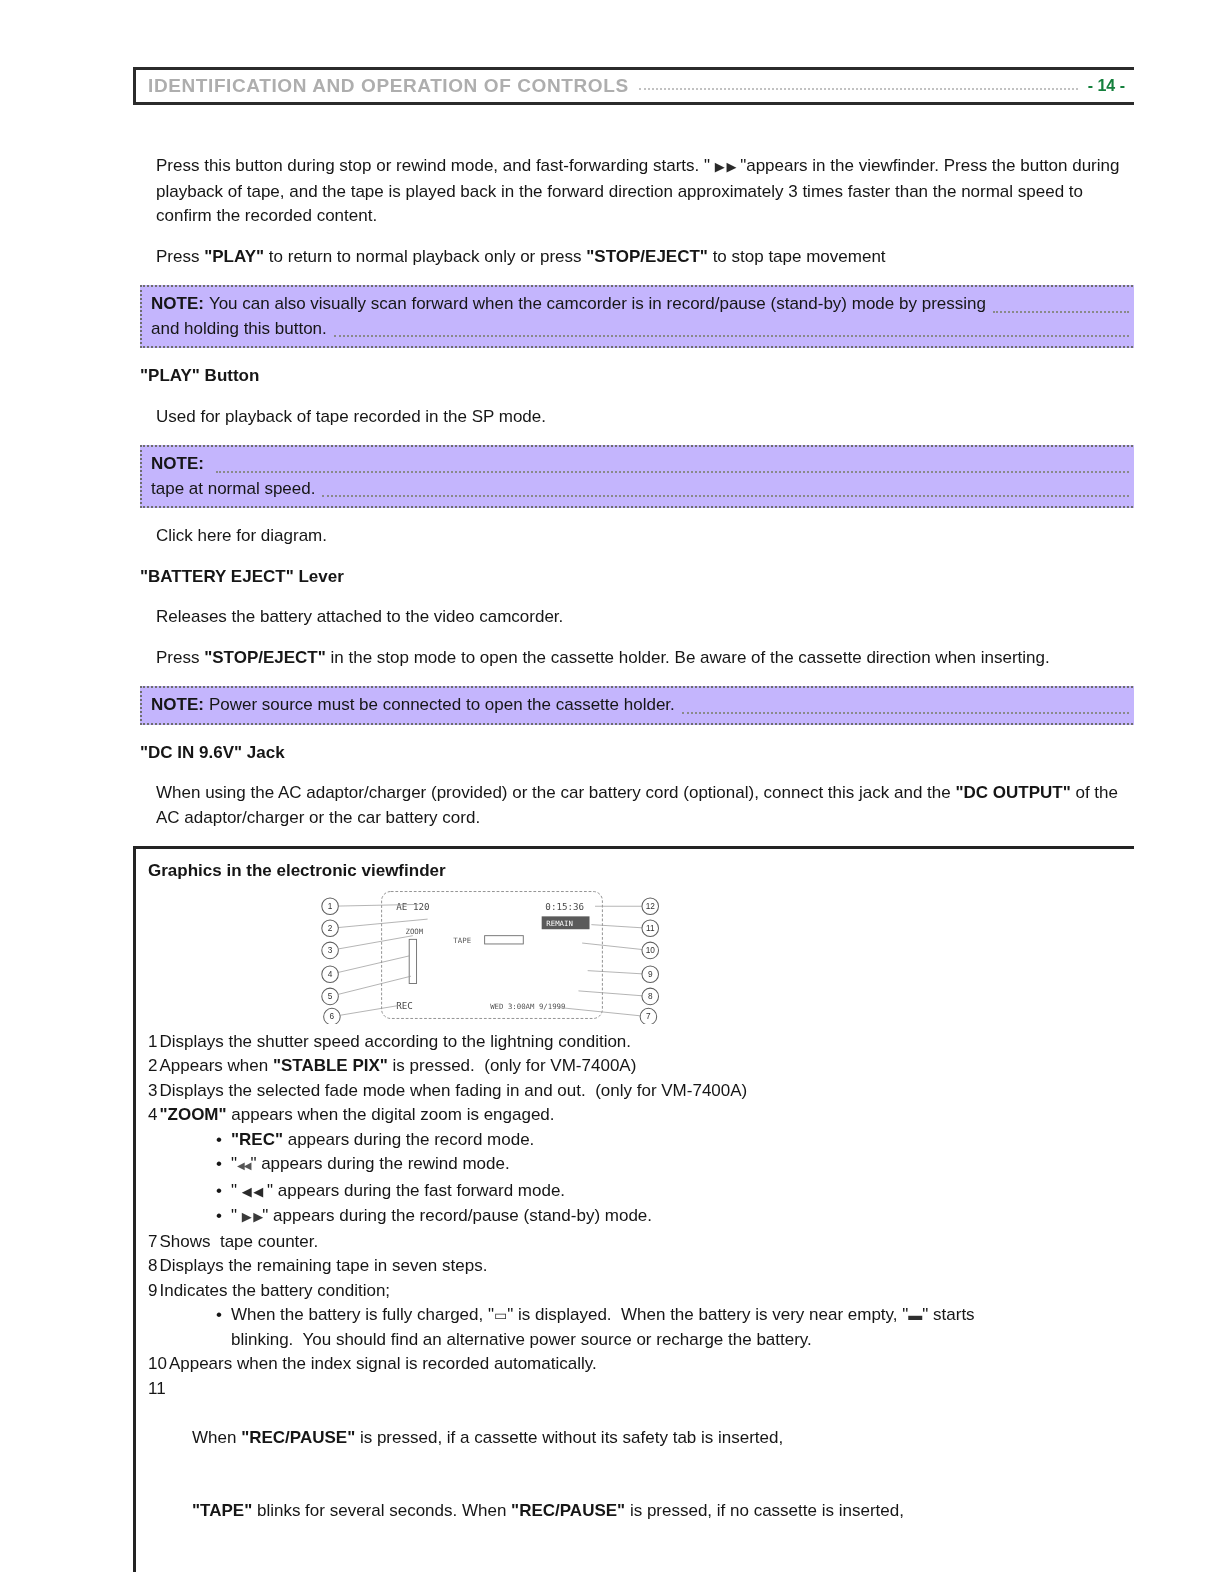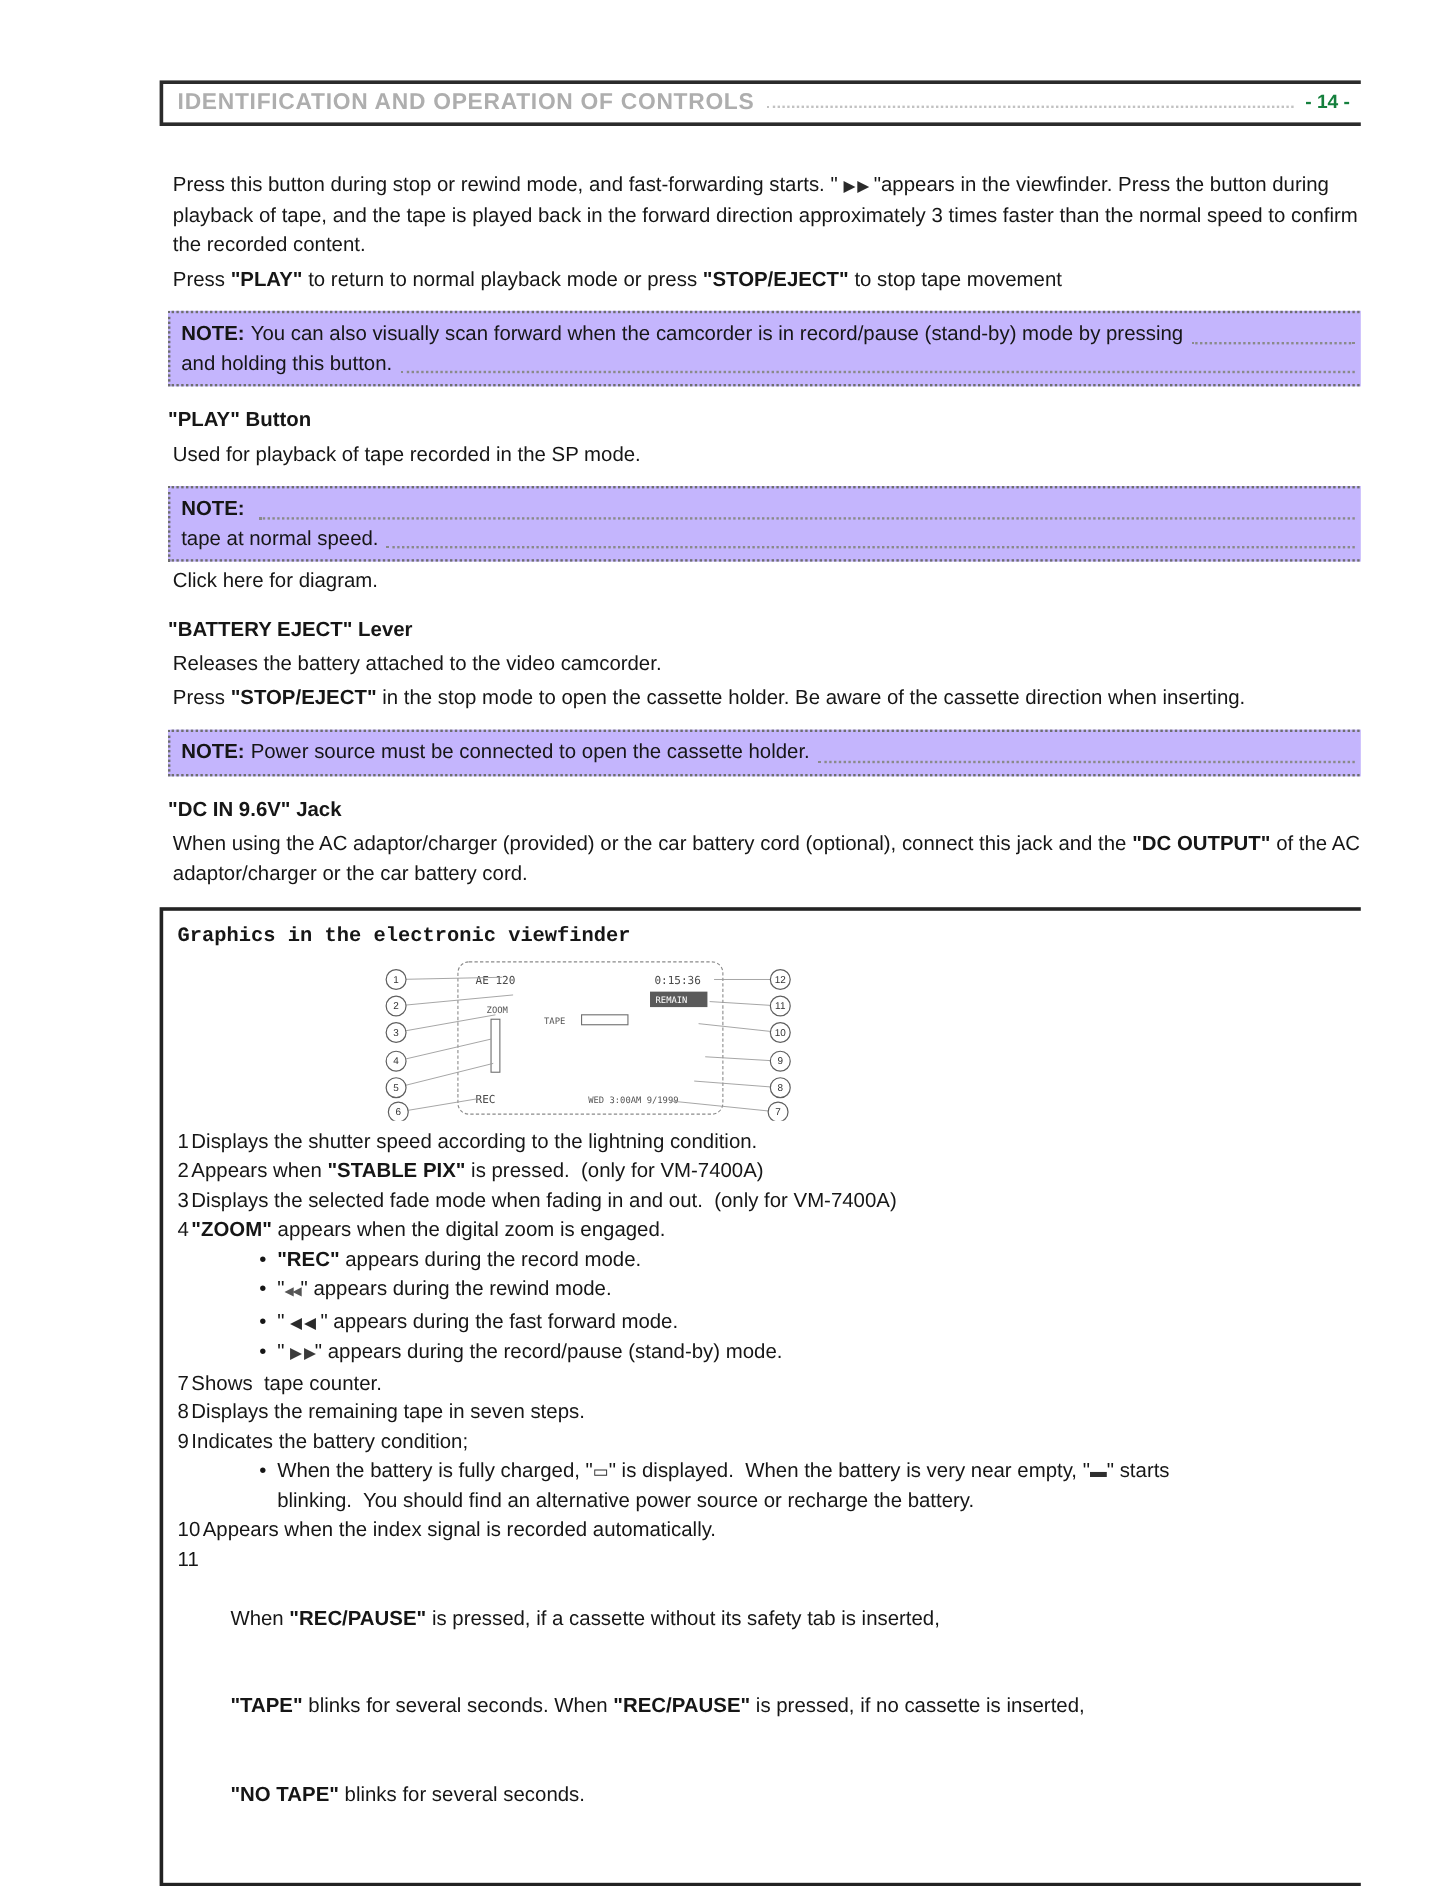--- a/index.html
+++ b/index.html
@@ -12,33 +12,33 @@
   .header-box {
     position:absolute; left:133px; top:67px; width:1007px; height:38px;
     border:3px solid #2b2b2b; display:flex; align-items:center; padding:0 12px;
   }
   .header-title { font-size:19px; font-weight:700; color:#aeaeae; letter-spacing:.6px; white-space:nowrap; }
   .header-leader { flex:1; border-bottom:2px dotted #c2c2c2; height:8px; margin:0 10px; }
   .header-page { font-size:16px; font-weight:700; color:#15803d; white-space:nowrap; }
 
   
   .content { position:absolute; left:140px; top:138px; width:1000px; font-size:17px; line-height:24.5px; }
-  p.para { margin:4px; white-space:pre-wrap; }
+  p.para { margin:16px; white-space:pre-wrap; }
   .h { margin:0; font-size:17px; font-weight:700; } .mt16 { margin-top:16px; } .mt20 { margin-top:20px; }
   .b { font-weight:700; }
 
   
   .note { border:2px dotted #6e6e6e; padding:5px 9px; margin-top:14px; overflow:hidden; background:#c4b5fd; }
   .note-line { display:flex; align-items:baseline; white-space:pre; line-height:24.5px; }
   .note-label { font-weight:700; margin-right:5px; }
   .leader { flex:1 1 0; min-width:0; border-bottom:2px dotted #8a8a8a; height:7px; align-self:flex-end; margin-left:7px; margin-bottom:4px; }
 
   
   .vf-box { border:3px solid #232323; margin-top:16px; margin-left:-7px; width:1007px; padding:8px 12px 12px 12px; }
-  .vf-h { margin:2px 0 2px 0;font-family:Liberation Mono, monospace; }
+  .vf-h { margin:2px 0 2px 0; }
   .vf-svg { display:block; margin:2px 0 6px 150px; }
   .vf-list { font-size:17px; line-height:24.5px; }
   .vf-item { white-space:pre-wrap; }
   .vf-num { margin-right:2px; }
   .vf-bullet { display:flex; margin-left:68px; }
   .bullet-char { margin-right:9px; }
   .vf-bullet-body { flex:0 1 auto; max-width:800px; white-space:pre-wrap; }
   .hang { display:flex; }
   .vf-num.wide { width:42px; flex:none; }
   .hang-body { flex:1; white-space:pre-wrap; }
@@ -68,21 +68,21 @@
 
   <div class="header-box" data-name="page-header">
     <span class="header-title" data-name="page-title">IDENTIFICATION AND OPERATION OF CONTROLS</span>
     <span class="header-leader" data-name="header-dotted-leader"></span>
     <span class="header-page" data-name="page-number">- 14 -</span>
   </div>
 
   <div class="content" data-name="page-content">
 
     <p class="para" data-name="intro-paragraph"><span>Press this button during stop or rewind mode, and fast-forwarding starts. " </span><span data-name="fast-forward-icon">▶ ▶</span><span> "appears in the viewfinder. Press the button during playback of tape, and the tape is played back in the forward direction approximately 3 times faster than the normal speed to confirm the recorded content.</span></p>
-    <p class="para" data-name="play-stop-instruction"><span>Press </span><span class="b">"PLAY"</span><span> to return to normal playback mode or press </span><span class="b">"STOP/EJECT"</span><span> to stop tape movement</span></p>
+    <p class="para" data-name="play-stop-instruction"><span>Press </span><span class="b">"PLAY"</span><span> to return to normal playback only or press </span><span class="b">"STOP/EJECT"</span><span> to stop tape movement</span></p>
 
     <div class="note" data-name="note-box-scan-forward">
       <div class="note-line" data-name="note-line">
         <span class="note-label" data-name="note-label">NOTE:</span>
         <span data-name="note-text">You can also visually scan forward when the camcorder is in record/pause (stand-by) mode by pressing</span>
         <span class="leader" data-name="dotted-leader"></span>
       </div>
       <div class="note-line" data-name="note-line">
         <span data-name="note-text">and holding this button.</span>
         <span class="leader" data-name="dotted-leader"></span>

